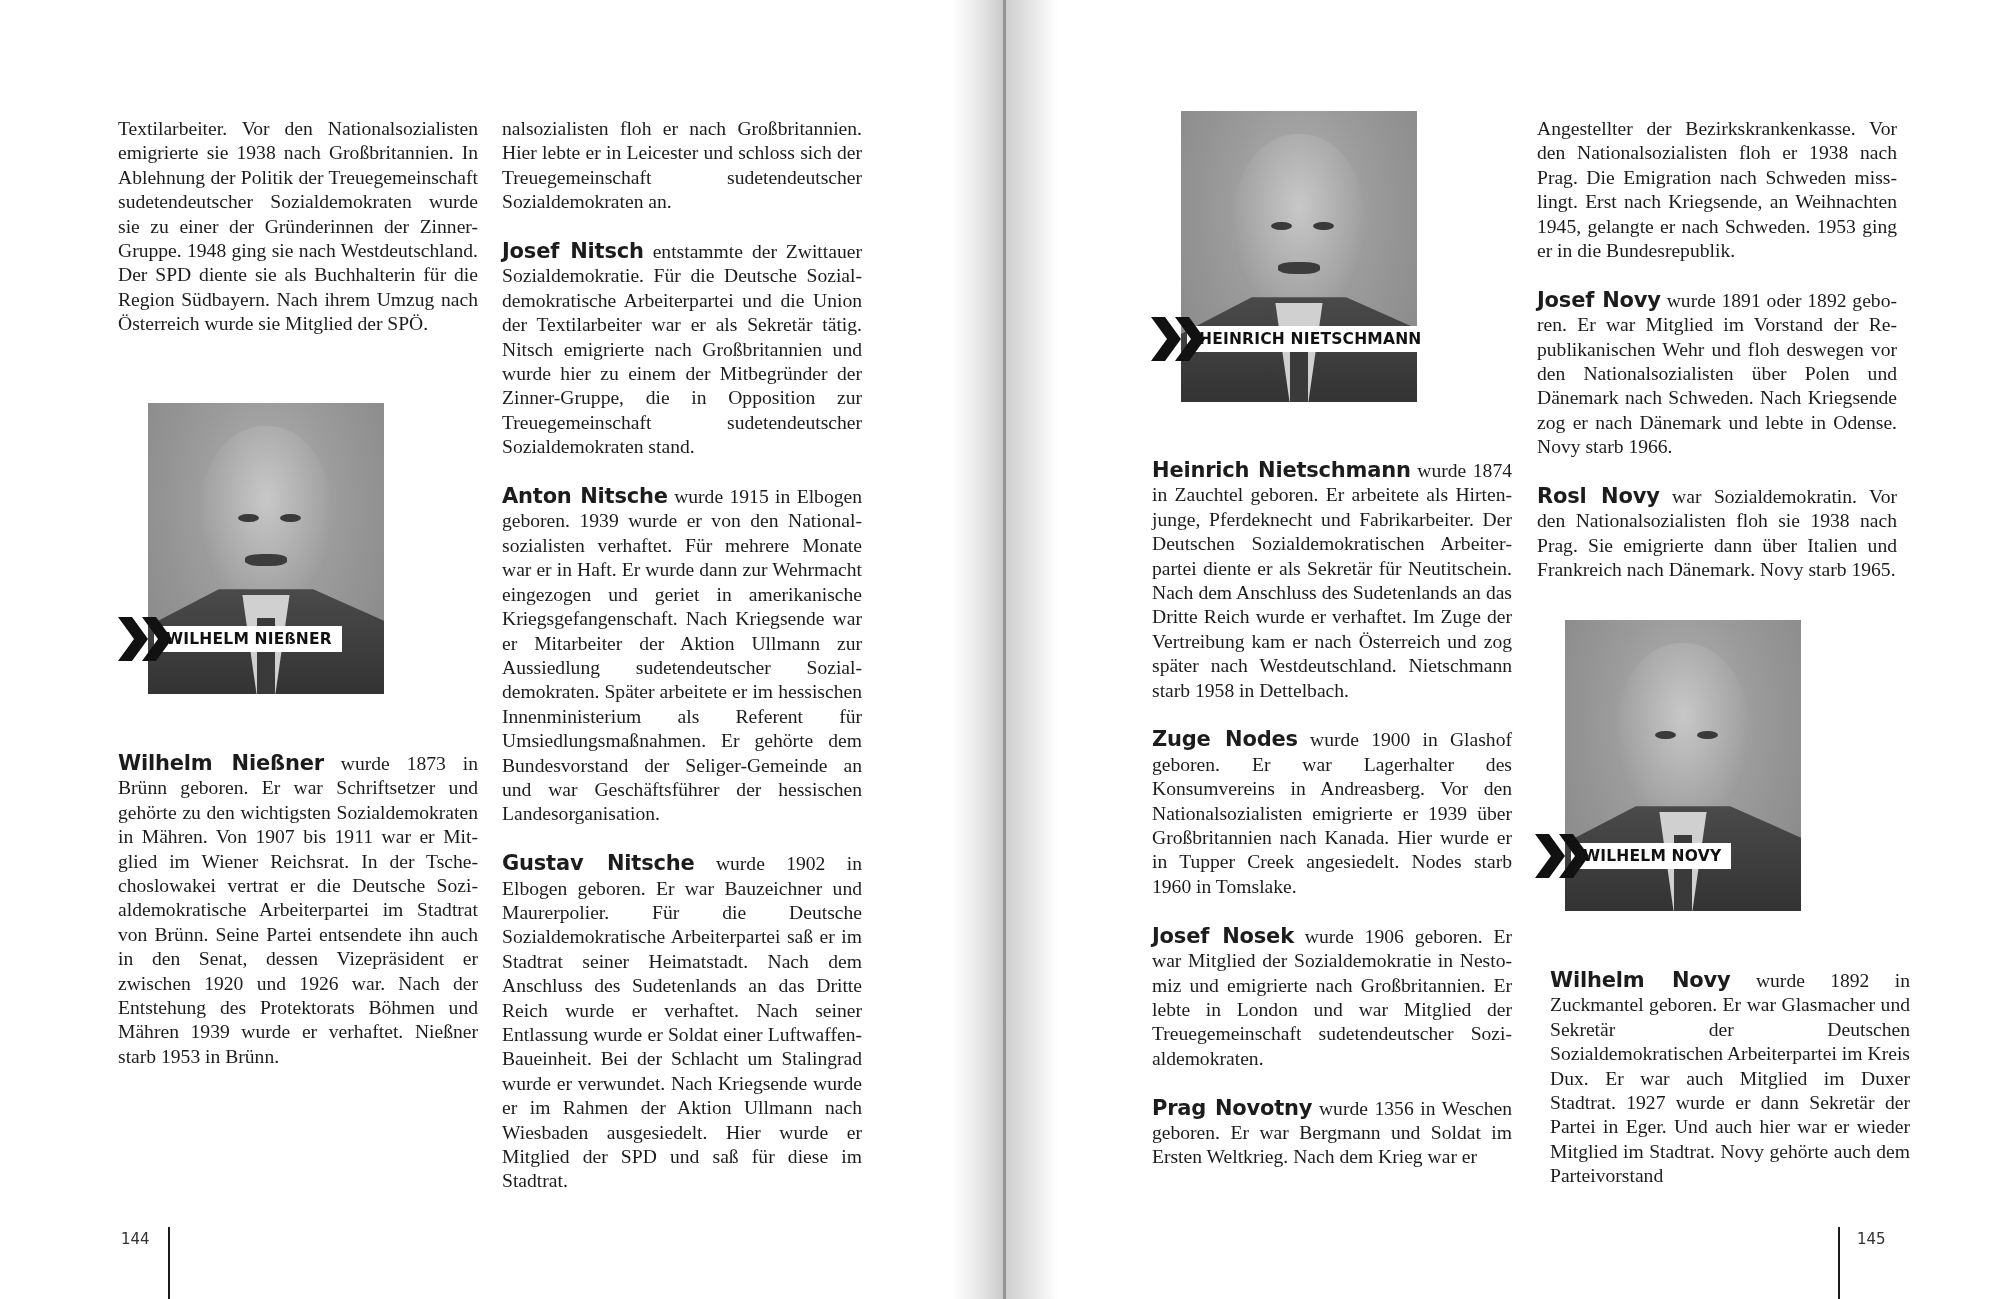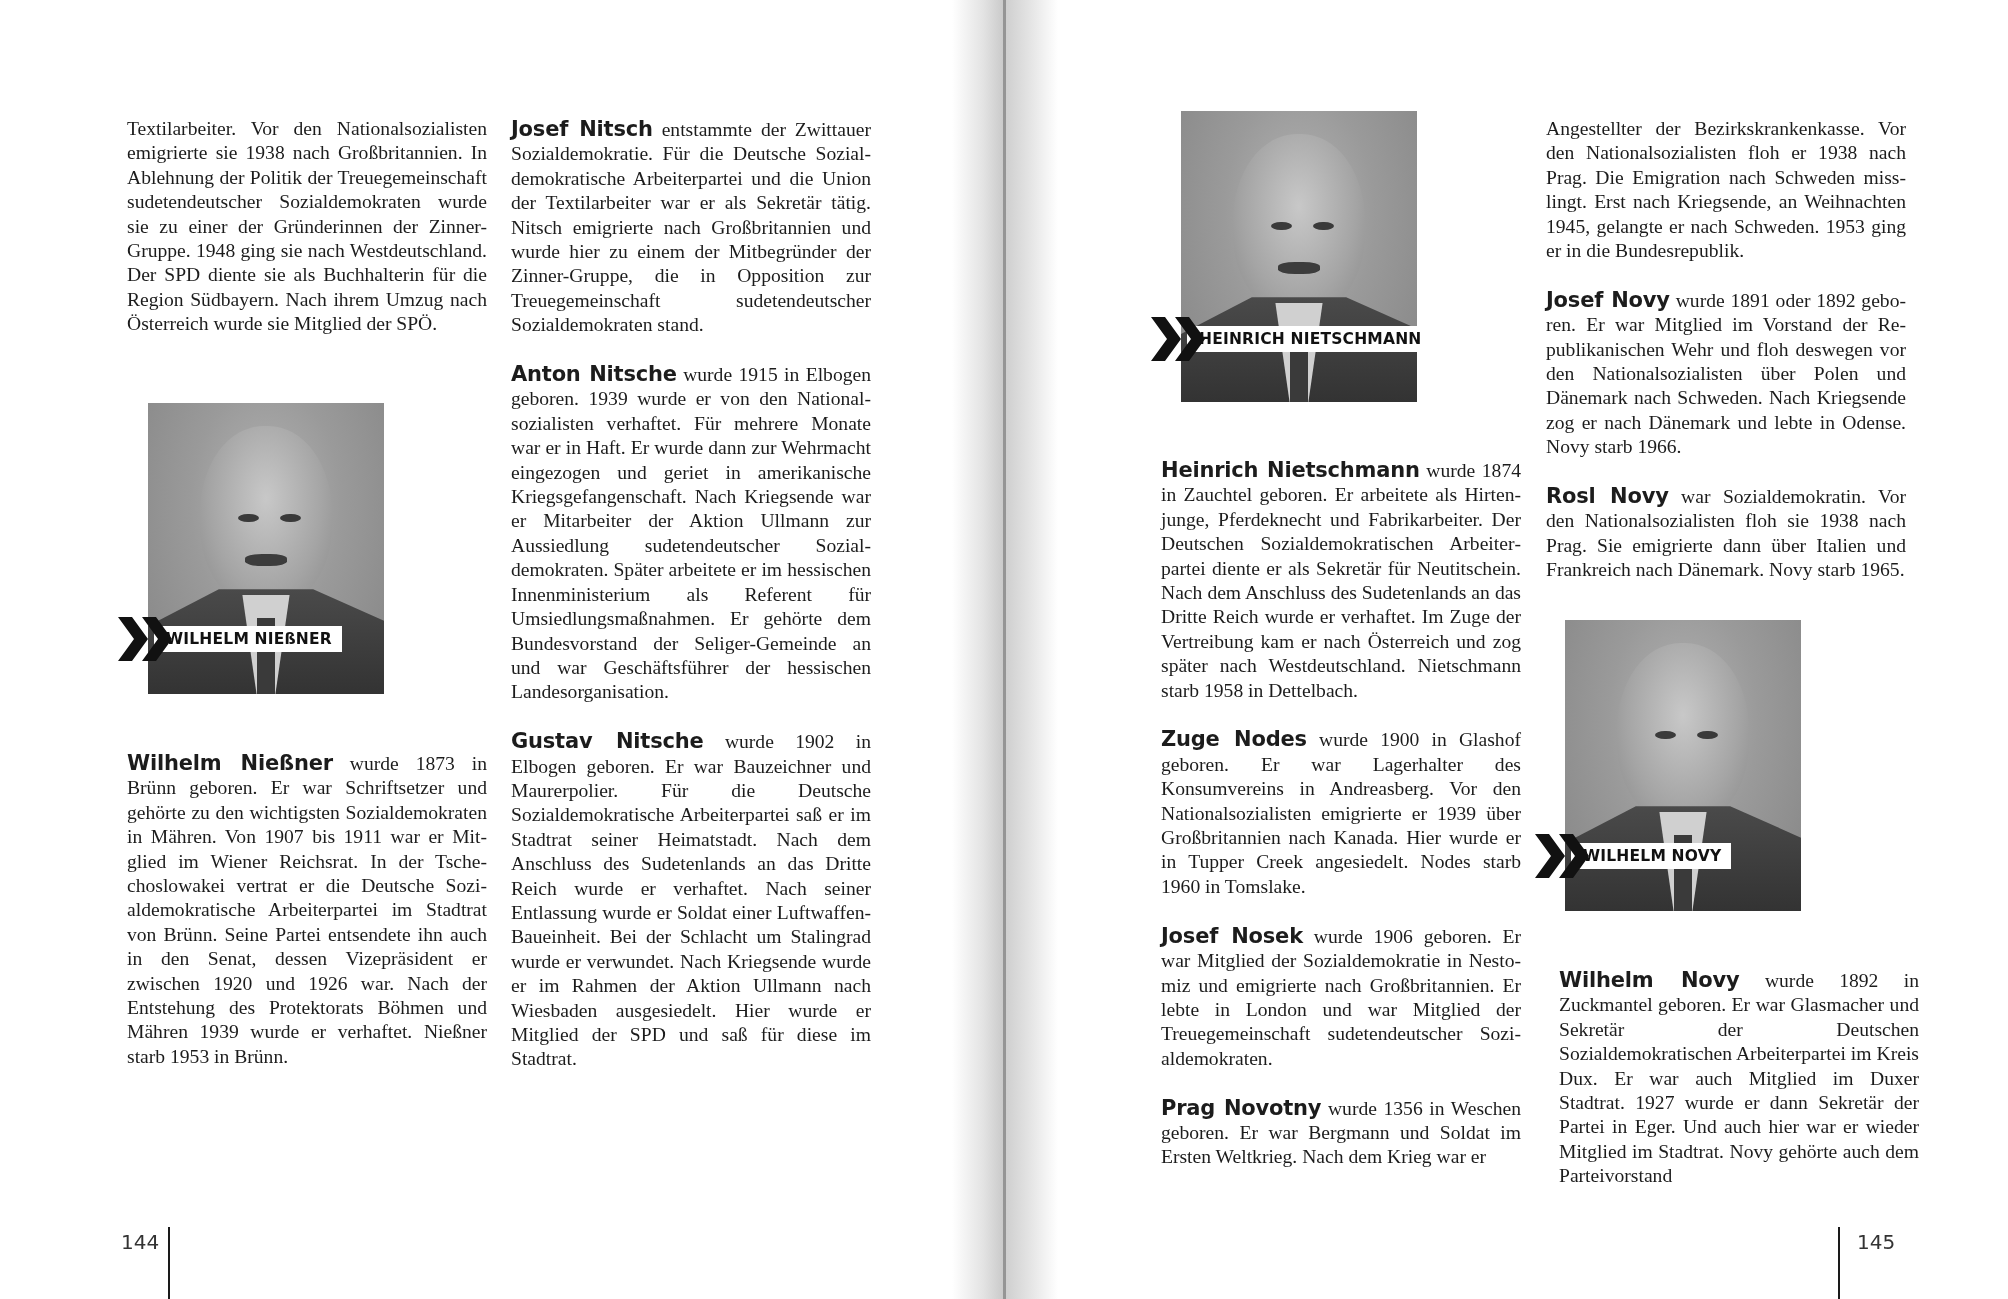--- a/index.html
+++ b/index.html
@@ -15,21 +15,21 @@
   .gutter-left {
     position: absolute; top: 0; left: 952px; width: 52px; height: 1299px;
     background: linear-gradient(to right, rgba(255,255,255,0) 0%, #e3e3e3 60%, #c9c9c9 100%);
   }
   .gutter-right {
     position: absolute; top: 0; left: 1006px; width: 52px; height: 1299px;
     background: linear-gradient(to right, #cfcfcf 0%, #e6e6e6 50%, rgba(255,255,255,0) 100%);
   }
   .spine { position: absolute; top: 0; left: 1003px; width: 3px; height: 1299px; background: #959595; }
 
-  .col { position: absolute; width: 360px; font-size: 19.6px; line-height: 24.4px; text-align: justify; hyphens: manual; margin-left: 9px; }
+  .col { position: absolute; width: 360px; font-size: 19.6px; line-height: 24.4px; text-align: justify; hyphens: manual; }
   .col p { margin: 0 0 24.4px 0; }
   .name { font-family: "DejaVu Sans", "Liberation Sans", sans-serif; font-weight: bold; font-size: 21px; letter-spacing: -0.2px; }
 
   .photo {
     position: absolute; width: 236px; height: 291px; overflow: visible;
   }
   .photo .img {
     position: absolute; inset: 0; overflow: hidden;
     background: radial-gradient(ellipse at 50% 35%, #b4b4b4 0%, #9a9a9a 45%, #858585 100%);
   }
@@ -56,21 +56,21 @@
   }
   .chevrons { width: 56px; height: 44px; position: relative; flex: none; }
   .chevrons svg { display: block; }
   .caption-label {
     background: #ffffff; color: #111;
     font-family: "DejaVu Sans", "Liberation Sans", sans-serif; font-weight: bold;
     font-size: 15.5px; letter-spacing: 0.2px;
     padding: 3px 10px 3px 12px; margin-left: -20px; white-space: nowrap; line-height: 20px;
   }
 
-  .folio { position: absolute; top: 1230px; font-family: "DejaVu Sans", "Liberation Sans", sans-serif; font-size: 20px; color: #333; }
+  .folio { position: absolute; top: 1230px; font-family: "DejaVu Sans", "Liberation Sans", sans-serif; font-size: 15px; color: #333; }
   .folio-rule { position: absolute; top: 1227px; width: 2px; height: 72px; background: #1a1a1a; }
 </style>
 </head>
 <body>
 
 <div class="spread">
 
   <div class="page left">
 
     <div class="col" style="left:118px; top:117px;">
@@ -96,20 +96,21 @@
         </div>
         <span class="caption-label">WILHELM NIEßNER</span>
       </div>
     </div>
 
     <div class="col" style="left:118px; top:751px;">
       <p><span class="name">Wilhelm Nießner</span><span> wurde 1873 in Brünn geboren. Er war Schriftsetzer und gehörte zu den wichtigsten Sozialdemokraten in Mähren. Von 1907 bis 1911 war er Mit­glied im Wiener Reichsrat. In der Tsche­choslowakei vertrat er die Deutsche Sozi­aldemokratische Arbeiterpartei im Stadtrat von Brünn. Seine Partei entsendete ihn auch in den Senat, dessen Vizepräsident er zwischen 1920 und 1926 war. Nach der Entstehung des Protektorats Böhmen und Mähren 1939 wurde er verhaftet. Nießner starb 1953 in Brünn.</span></p>
     </div>
 
     <div class="col" style="left:502px; top:117px;">
+      <p><span>nalsozialisten floh er nach Großbritannien. Hier lebte er in Leicester und schloss sich der Treuegemeinschaft sudetendeutscher Sozialdemokraten an.</span></p>
       <p><span class="name">Josef Nitsch</span><span> entstammte der Zwittauer Sozialdemokratie. Für die Deutsche Sozial­demokratische Arbeiterpartei und die Uni­on der Textilarbeiter war er als Sekretär tä­tig. Nitsch emigrierte nach Großbritannien und wurde hier zu einem der Mitbegrün­der der Zinner-Gruppe, die in Opposition zur Treuegemeinschaft sudetendeutscher Sozialdemokraten stand.</span></p>
       <p><span class="name">Anton Nitsche</span><span> wurde 1915 in Elbogen geboren. 1939 wurde er von den National­sozialisten verhaftet. Für mehrere Monate war er in Haft. Er wurde dann zur Wehr­macht eingezogen und geriet in amerikani­sche Kriegsgefangenschaft. Nach Kriegsen­de war er Mitarbeiter der Aktion Ullmann zur Aussiedlung sudetendeutscher Sozial­demokraten. Später arbeitete er im hessi­schen Innenministerium als Referent für Umsiedlungsmaßnahmen. Er gehörte dem Bundesvorstand der Seliger-Gemeinde an und war Geschäftsführer der hessischen Landesorganisation.</span></p>
       <p><span class="name">Gustav Nitsche</span><span> wurde 1902 in Elbogen geboren. Er war Bauzeichner und Maurer­polier. Für die Deutsche Sozialdemokrati­sche Arbeiterpartei saß er im Stadtrat sei­ner Heimatstadt. Nach dem Anschluss des Sudetenlands an das Dritte Reich wurde er verhaftet. Nach seiner Entlassung wur­de er Soldat einer Luftwaffen-Baueinheit. Bei der Schlacht um Stalingrad wurde er verwundet. Nach Kriegsende wurde er im Rahmen der Aktion Ullmann nach Wies­baden ausgesiedelt. Hier wurde er Mitglied der SPD und saß für diese im Stadtrat.</span></p>
     </div>
 
     <span class="folio" style="left:121px;">144</span>
     <div class="folio-rule" style="left:168px;"></div>
   </div>
 
   <div class="page right">

